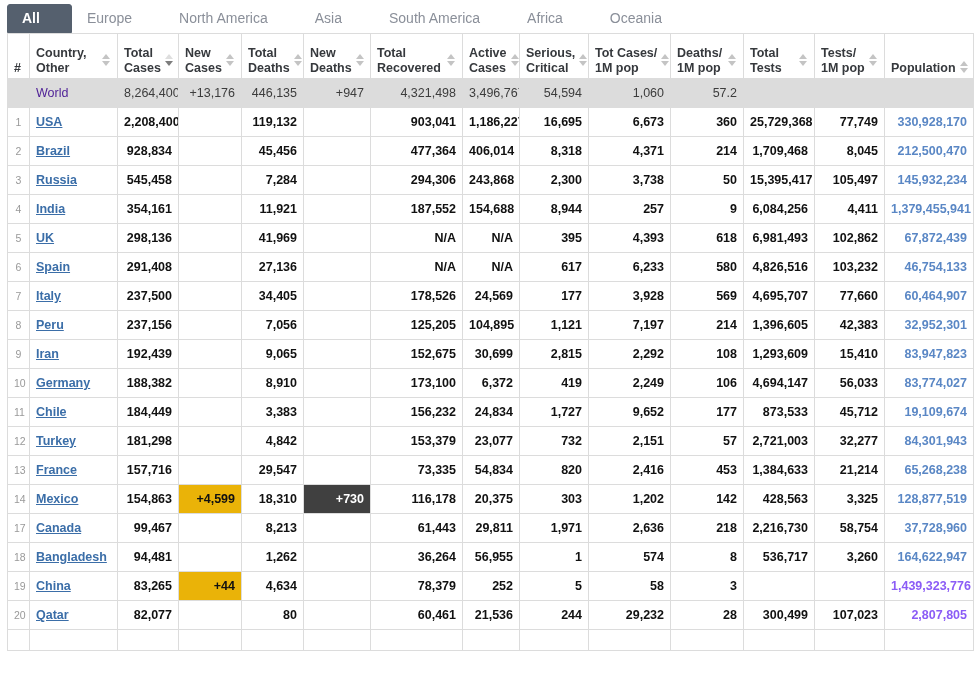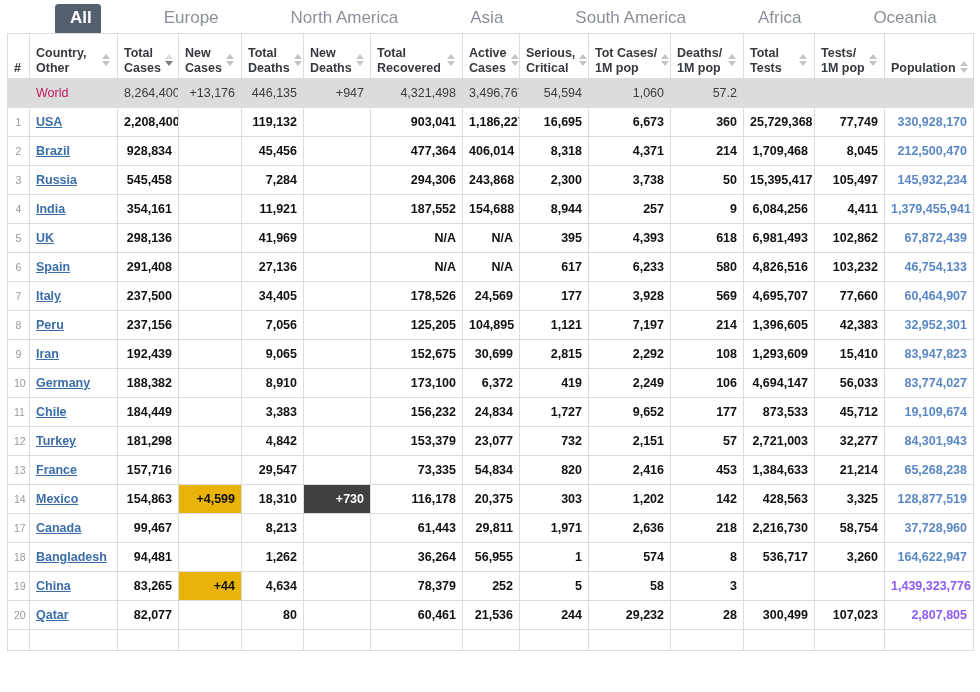--- a/index.html
+++ b/index.html
@@ -20,32 +20,31 @@
   #region-tabs {
     height: 33px;
     padding: 0;
     margin: 0 0 0 7px;
     display: flex;
     align-items: flex-start;
     box-sizing: border-box;
   }
   .region-tab {
     display: inline-block;
-    padding: 6px 8px 7px 14px;
-    font-size: 17px;
+    padding: 6px 31px 7px 14px;
+    font-size: 14px;
     color: #8a8f99;
     text-decoration: none;
     line-height: 14px;
     border: 1px solid transparent;
     border-radius: 3px 3px 0 0;
     margin-top: 4px;
     white-space: nowrap;
     cursor: pointer;
     user-select: none;
-    margin-left: 48px;
   }
   .region-tab.active {
     background: #55606e;
     color: #ffffff;
     font-weight: bold;
     border-color: #55606e;
   }
 
   
   #table-wrap {
@@ -150,21 +149,21 @@
 
   
   tr.world-row td {
     background: #dcdcdc;
     font-weight: normal;
     color: #3c3c3c;
     border-color: #cfcfcf;
   }
   tr.world-row td.col-country {
     font-weight: normal;
-    color: #be185d;
+    color: #4c1d95;
   }
   tr.world-row td.col-num { background: #dcdcdc; }
 
   
   td.hl-yellow { background: #eab308; }
   td.hl-red {
     background: #404040;
     color: #ffffff;
     border-color: #ff0000;
   }

